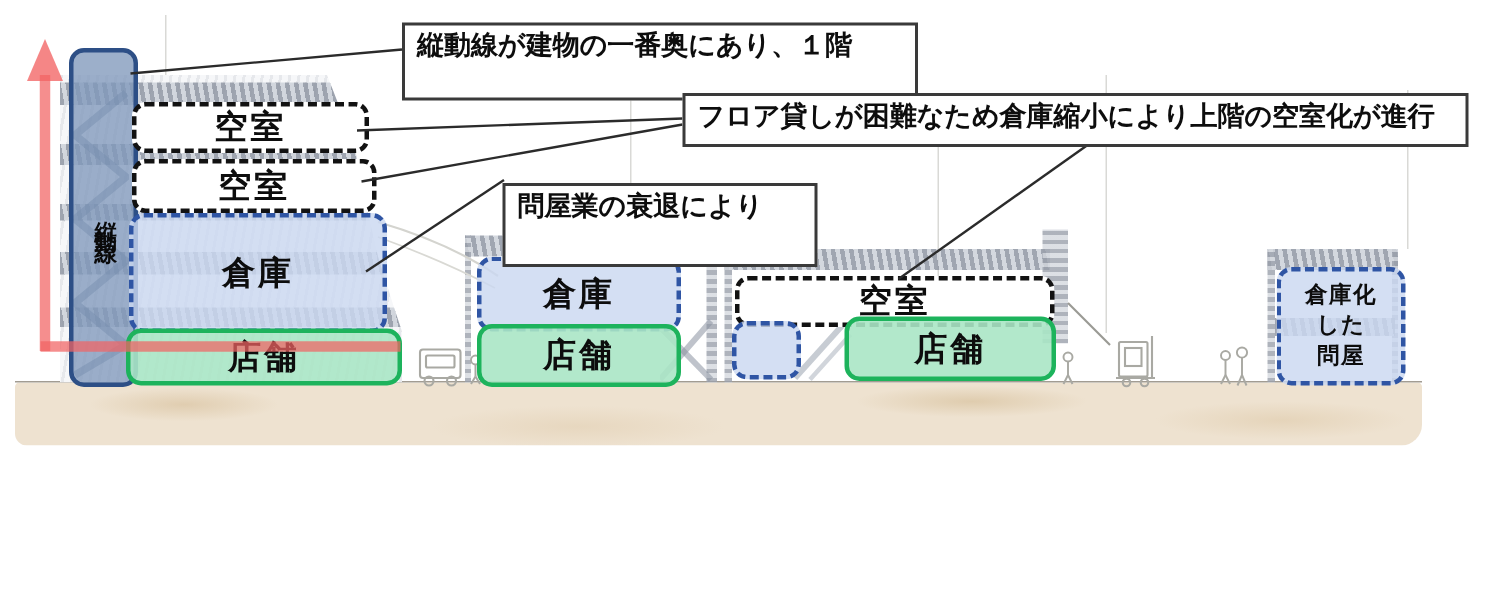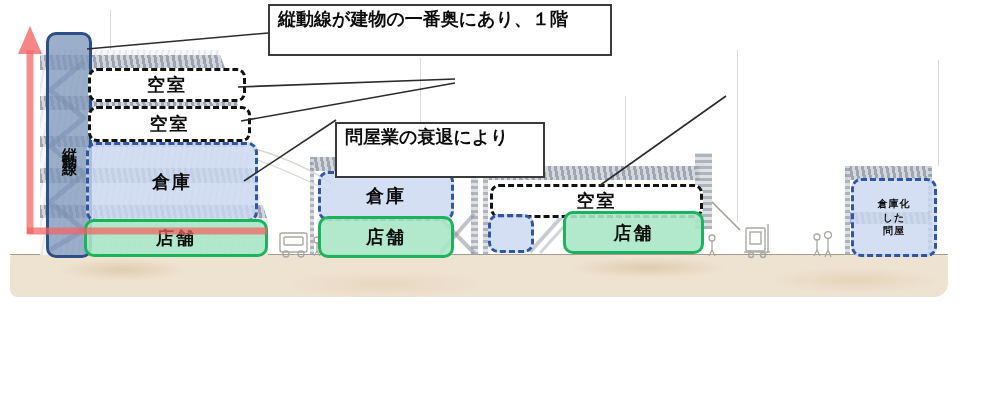--- a/index.html
+++ b/index.html
@@ -40,21 +40,21 @@
     opacity:.85;
   }
   .wallstrip{
     position:absolute;z-index:2;
     background:repeating-linear-gradient(0deg,#9aa0ab 0 3px,#d4d8de 3px 6px);
     opacity:.8;
   }
   
   .room{
     position:absolute;z-index:5;display:flex;align-items:center;justify-content:center;
-    font-weight:bold;font-size:18px;color:#0d0d0d;letter-spacing:2px;
+    font-weight:bold;font-size:22px;color:#0d0d0d;letter-spacing:2px;
   }
   .vacant{background:#ffffff;border:3px dashed #121212;border-radius:9px;}
   .wh{background:rgba(203,216,240,0.82);border:3px dashed #2f55a4;border-radius:10px;}
   .shop{background:rgba(170,229,197,0.9);border:3px solid #1db35c;border-radius:10px;}
   
   #vbar{
     left:46px;top:32px;width:40px;height:220px;z-index:4;
     background:rgba(128,152,187,0.78);border:3px solid #2d4f86;border-radius:10px;
     display:flex;align-items:center;justify-content:center;
   }
@@ -195,21 +195,21 @@
   </div>
 
   <div class="room vacant" style="left:490px;top:184px;width:207px;height:28px;">
     <span>空室</span>
   </div>
   <div class="room wh" style="left:488px;top:214px;width:40px;height:33px;"></div>
   <div class="room shop" style="left:563px;top:211px;width:135px;height:37px;">
     <span>店舗</span>
   </div>
 
-  <div class="room wh b4label" style="left:851px;top:178px;width:80px;height:73px;font-size:10px;letter-spacing:1px;">
+  <div class="room wh b4label" style="left:851px;top:178px;width:80px;height:73px;font-size:15px;letter-spacing:1px;">
     <div>
       <span>倉庫化</span>
       <span>した</span>
       <span>問屋</span>
     </div>
   </div>
 
   <svg class="svglayer" width="999" height="405">
     <line x1="27" y1="231" x2="267" y2="231" stroke="#f26464" stroke-width="7" opacity="0.72"></line>
     <line x1="30" y1="234" x2="30" y2="50" stroke="#f26464" stroke-width="7" opacity="0.72"></line>
@@ -218,20 +218,23 @@
 
   <svg class="svglayer leaderlayer" width="999" height="405">
     <line x1="268" y1="33" x2="87" y2="49" stroke="#2b2b2b" stroke-width="1.6"></line>
     <line x1="455" y1="79" x2="238" y2="87" stroke="#2b2b2b" stroke-width="1.6"></line>
     <line x1="455" y1="83" x2="241" y2="121" stroke="#2b2b2b" stroke-width="1.6"></line>
     <line x1="726" y1="96" x2="599" y2="186" stroke="#2b2b2b" stroke-width="1.6"></line>
     <line x1="336" y1="120" x2="244" y2="181" stroke="#2b2b2b" stroke-width="1.6"></line>
     <line x1="421" y1="161" x2="386" y2="177" stroke="#2b2b2b" stroke-width="1.6"></line>
   </svg>
 
-  <div class="callout" style="left:268px;top:4px;width:324px;height:44px;">
+  <div class="callout" style="left:268px;top:15px;width:324px;height:44px;">
     <div>縦動線が建物の一番奥にあり、１階</div>
+  </div>
+  <div class="callout" style="left:455px;top:62px;width:504px;height:28px;">
+    <div>フロア貸しが困難なため倉庫縮小により上階の空室化が進行</div>
   </div>
   <div class="callout" style="left:335px;top:122px;width:190px;height:48px;">
     <div>問屋業の衰退により</div>
   </div>
 
 </div>
 
 </body></html>

